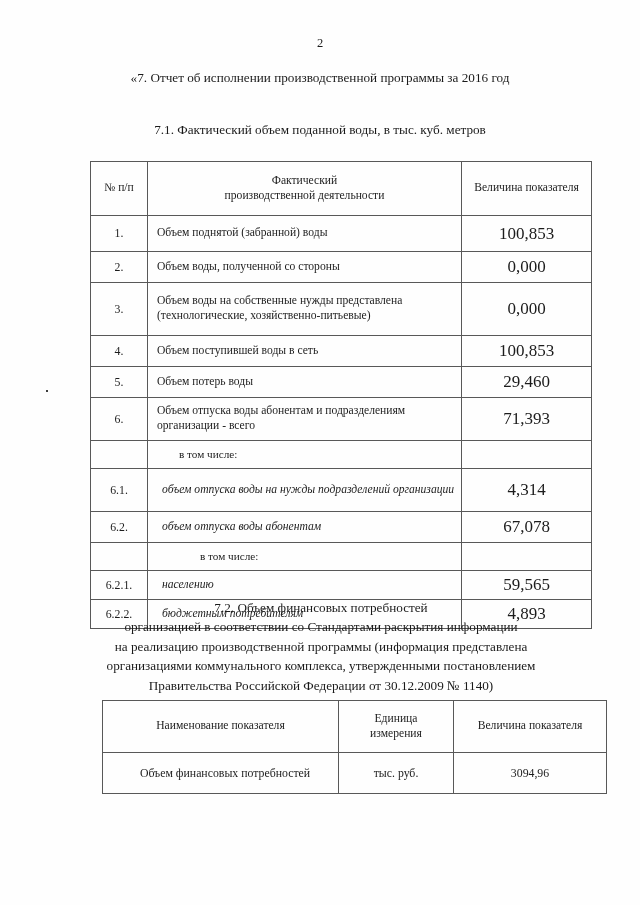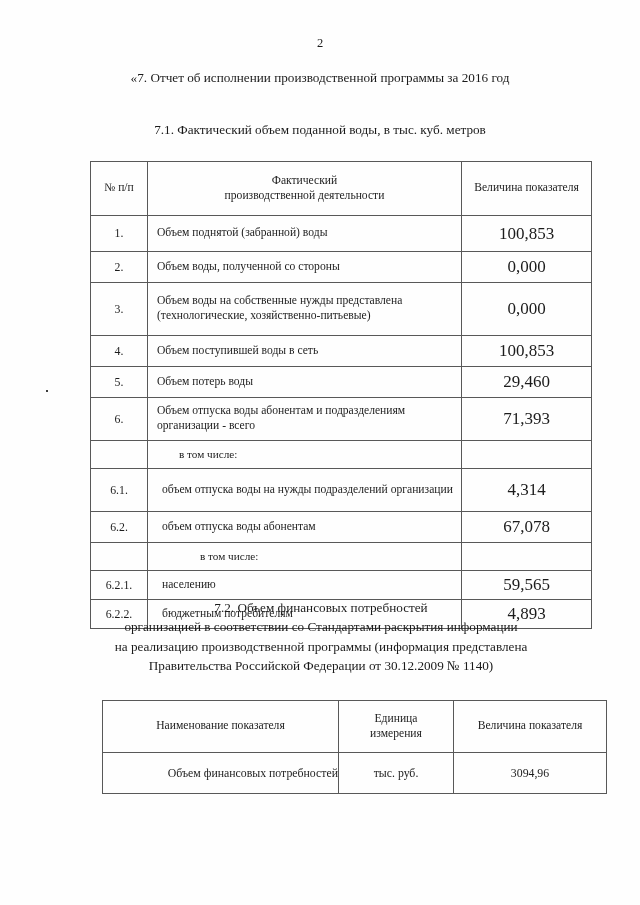--- a/index.html
+++ b/index.html
@@ -106,21 +106,21 @@
   #table-volumes .cell-name {
     text-align: left;
     padding: 3px 6px 3px 9px;
     font-size: 11.6px;
     line-height: 14.8px;
   }
   #table-volumes .cell-value {
     text-align: center;
     font-size: 17px;
   }
-  #table-volumes .cell-name.sub     { padding-left: 14px; }
+  #table-volumes .cell-name.sub     { padding-left: 14px; font-style: italic; }
   #table-volumes .cell-name.incl1   { padding-left: 31px; font-size: 11.2px; }
   #table-volumes .cell-name.incl2   { padding-left: 52px; font-size: 11.2px; }
 
   #table-volumes tr.r-tall   td { height: 29px; }
   #table-volumes tr.r-short  td { height: 24px; }
   #table-volumes tr.r-double td { height: 46px; }
   #table-volumes tr.r-mid    td { height: 36px; }
   #table-volumes tr.r-incl   td { height: 21px; margin-top: 12px; }
   #table-volumes tr.r-tight  td { height: 22px; }
 
@@ -140,21 +140,21 @@
     text-align: center;
     height: 51px;
     font-size: 11.6px;
     line-height: 14.5px;
   }
   #table-finance td {
     height: 40px;
     font-size: 11.8px;
   }
   #table-finance td.f-name-cell {
-    text-align: right;
+    text-align: center;
     padding-left: 9px;
   }
   #table-finance td.f-unit-cell,
   #table-finance td.f-value-cell {
     text-align: center;
   }
 
   
   .scan-dot {
     position: absolute;
@@ -255,20 +255,21 @@
           <td class="cell-name sub">бюджетным потребителям</td>
           <td class="cell-value">4,893</td>
         </tr>
       </tbody>
   </table>
 
   <div class="section-title-2">
     <span class="ln">7.2. Объем финансовых потребностей</span>
     <span class="ln">организацией в соответствии со Стандартами раскрытия информации</span>
     <span class="ln">на реализацию производственной программы (информация представлена</span>
+    <span class="ln">организациями коммунального комплекса, утвержденными постановлением</span>
     <span class="ln">Правительства Российской Федерации от 30.12.2009 № 1140)</span>
   </div>
 
   <table id="table-finance">
     <colgroup>
       <col class="f-name">
         <col class="f-unit">
         <col class="f-value">
     </colgroup>
     <thead>

